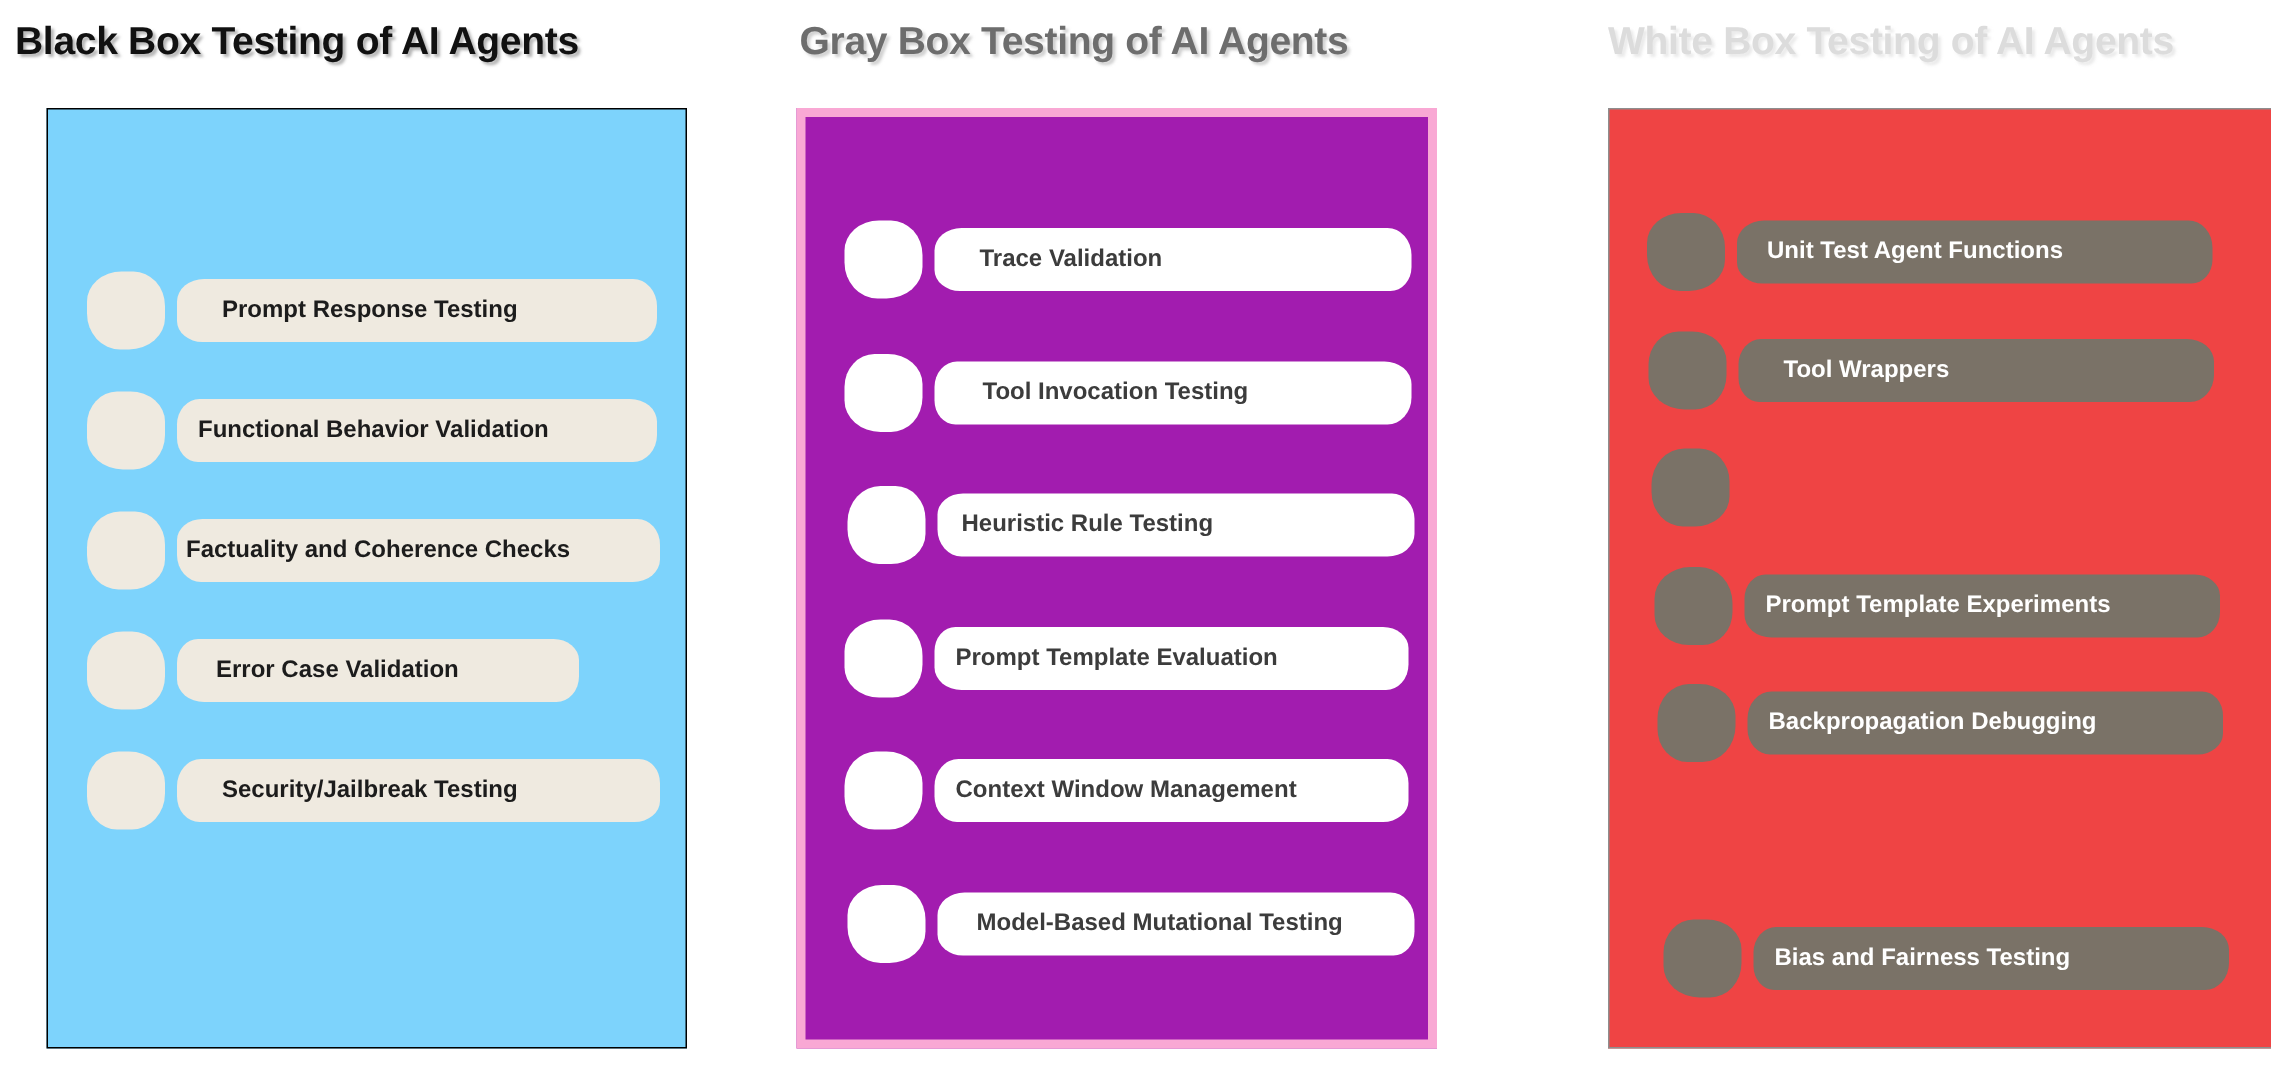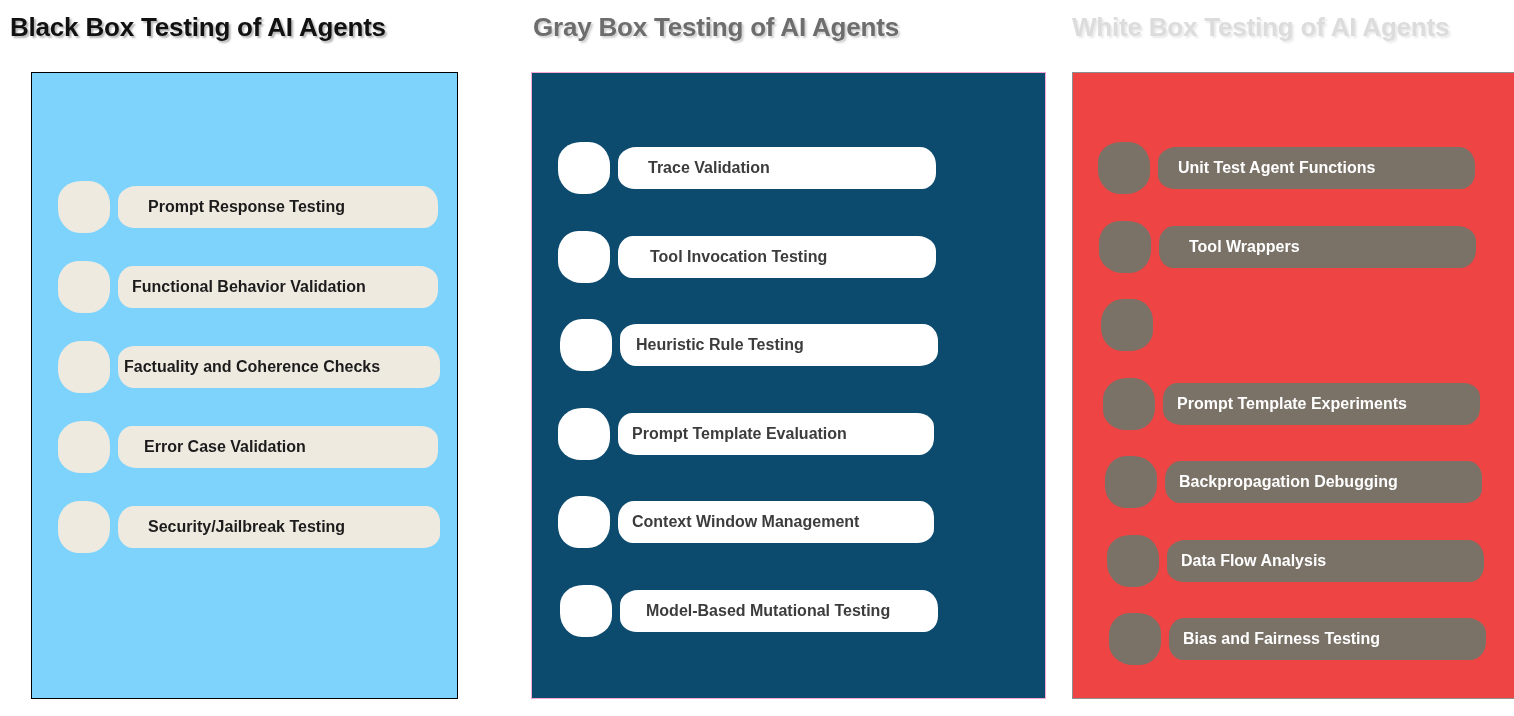--- a/index.html
+++ b/index.html
@@ -62,23 +62,23 @@
     height: 627px;
   }
   .panel-black {
     left: 31px;
     width: 427px;
     background: #7dd3fc;
     border: 1px solid #000000;
   }
   .panel-gray {
     left: 12px;
-    width: 515px;
-    background: #0c4a6e;
-    border: 1px solid #f9a8d4;
+    width: 427px;
+    background: #a21caf;
+    border: 6px solid #f9a8d4;
   }
   .panel-white {
     left: 12px;
     width: 456px;
     background: #ef4444;
     border: 1px solid #8e8e8e;
   }
 
   
   .rows {
@@ -155,21 +155,21 @@
             </div>
           </div>
           <div class="row" style="top: 268px; left: 26px;">
             <div class="bullet" style="border-radius: 22px 20px 23px 21px / 24px 22px 20px 23px; margin-right: 8px;"></div>
             <div class="pill" style="width: 322px; border-radius: 17px 15px 18px 16px / 14px 17px 15px 18px; padding-left: 6px;">
               <span class="pill-label">Factuality and Coherence Checks</span>
             </div>
           </div>
           <div class="row" style="top: 348px; left: 26px;">
             <div class="bullet" style="border-radius: 24px 22px 20px 23px / 21px 24px 22px 20px; margin-right: 8px;"></div>
-            <div class="pill" style="width: 320px; border-radius: 14px 17px 15px 18px / 16px 14px 17px 15px; padding-left: 26px;">
+            <div class="pill" style="width: 268px; border-radius: 14px 17px 15px 18px / 16px 14px 17px 15px; padding-left: 26px;">
               <span class="pill-label">Error Case Validation</span>
             </div>
           </div>
           <div class="row" style="top: 428px; left: 26px;">
             <div class="bullet" style="border-radius: 21px 24px 22px 20px / 23px 21px 24px 22px; margin-right: 8px;"></div>
             <div class="pill" style="width: 322px; border-radius: 16px 14px 17px 15px / 18px 16px 14px 17px; padding-left: 30px;">
               <span class="pill-label">Security/Jailbreak Testing</span>
             </div>
           </div>
         </div>
@@ -244,26 +244,20 @@
             <div class="pill" style="width: 317px; border-radius: 14px 17px 15px 18px / 16px 14px 17px 15px; padding-left: 14px;">
               <span class="pill-label">Prompt Template Experiments</span>
             </div>
           </div>
           <div class="row" style="top: 383px; left: 32px;">
             <div class="bullet" style="border-radius: 21px 24px 22px 20px / 23px 21px 24px 22px; margin-right: 8px;"></div>
             <div class="pill" style="width: 317px; border-radius: 16px 14px 17px 15px / 18px 16px 14px 17px; padding-left: 14px;">
               <span class="pill-label">Backpropagation Debugging</span>
             </div>
           </div>
-          <div class="row" style="top: 461.5px; left: 34px;">
-            <div class="bullet" style="border-radius: 23px 21px 24px 22px / 20px 23px 21px 24px; margin-right: 8px;"></div>
-            <div class="pill" style="width: 317px; border-radius: 18px 16px 14px 17px / 15px 18px 16px 14px; padding-left: 14px;">
-              <span class="pill-label">Data Flow Analysis</span>
-            </div>
-          </div>
           <div class="row" style="top: 540px; left: 36px;">
             <div class="bullet" style="border-radius: 20px 23px 21px 24px / 22px 20px 23px 21px; margin-right: 8px;"></div>
             <div class="pill" style="width: 317px; border-radius: 15px 18px 16px 14px / 17px 15px 18px 16px; padding-left: 14px;">
               <span class="pill-label">Bias and Fairness Testing</span>
             </div>
           </div>
         </div>
     </div>
   </div>
 

